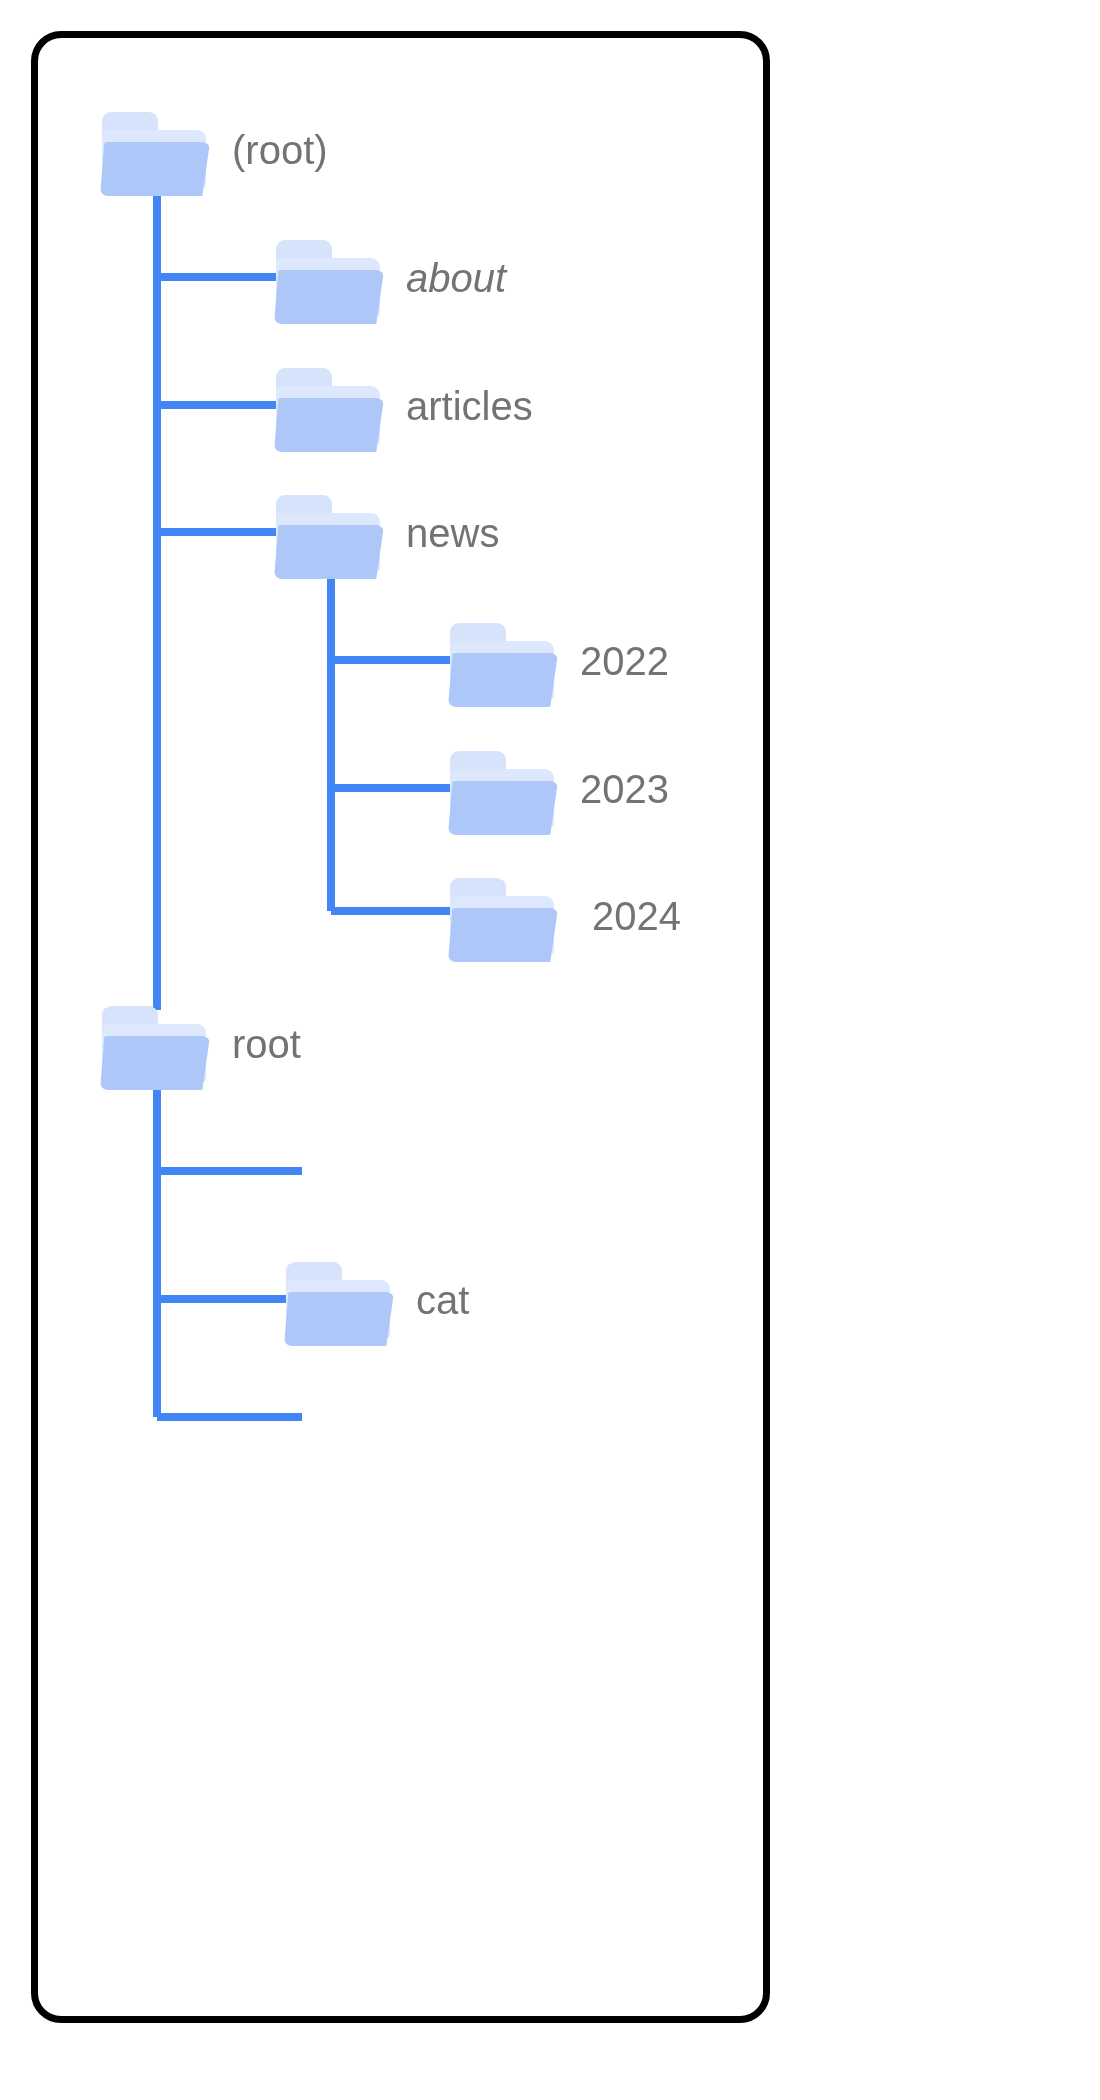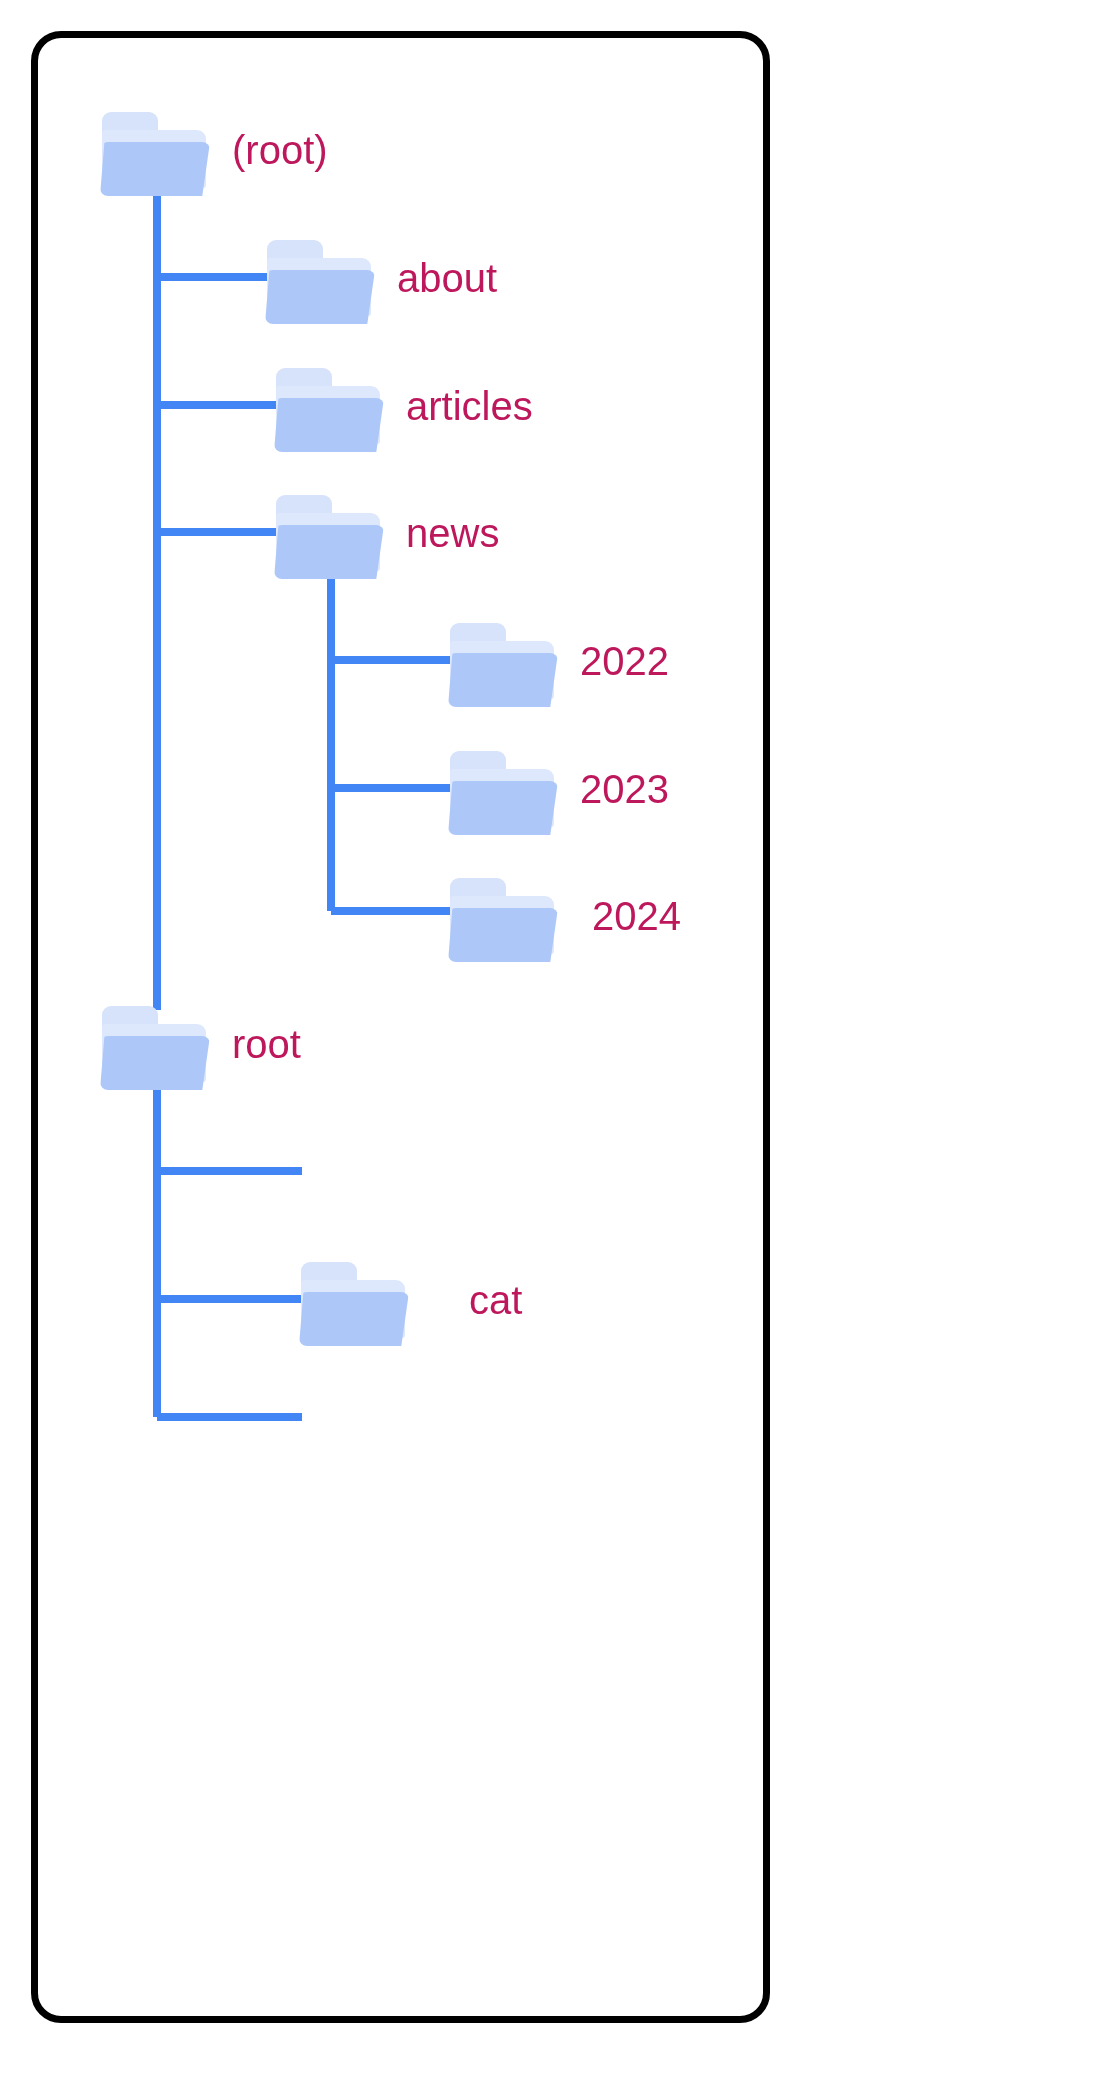--- a/index.html
+++ b/index.html
@@ -77,21 +77,21 @@
     left: 0px;
     top: 38px;
     width: 110px;
     height: 54px;
     background: #adc8f8;
     border-radius: 8px;
     clip-path: polygon(4% 0%, 100% 0%, 93% 100%, 0% 100%);
   }
   .label {
     margin-left: 22px;
-    color: #be185d;
+    color: #737373;
     font-size: 40px;
     font-weight: 400;
     line-height: 1;
     white-space: nowrap;
     font-family: "Liberation Sans", sans-serif;
   }
 </style>
 </head>
 <body>
 
@@ -118,21 +118,21 @@
 
   <div class="node" style="left:100px; top:104px;">
     <span class="folder">
       <span class="tab"></span>
       <span class="mid"></span>
       <span class="front"></span>
     </span>
     <span class="label">(root)</span>
   </div>
 
-  <div class="node" style="left:265px; top:232px;">
+  <div class="node" style="left:274px; top:232px;font-style:italic;">
     <span class="folder">
       <span class="tab"></span>
       <span class="mid"></span>
       <span class="front"></span>
     </span>
     <span class="label">about</span>
   </div>
 
   <div class="node" style="left:274px; top:360px;">
     <span class="folder">
@@ -182,21 +182,21 @@
   <div class="node" style="left:100px; top:998px;">
     <span class="folder">
       <span class="tab"></span>
       <span class="mid"></span>
       <span class="front"></span>
     </span>
     <span class="label">root</span>
   </div>
 
 
-  <div class="node" style="left:299px; top:1254px;gap:38px;">
+  <div class="node" style="left:284px; top:1254px;">
     <span class="folder">
       <span class="tab"></span>
       <span class="mid"></span>
       <span class="front"></span>
     </span>
     <span class="label">cat</span>
   </div>
 
 
 </div>

